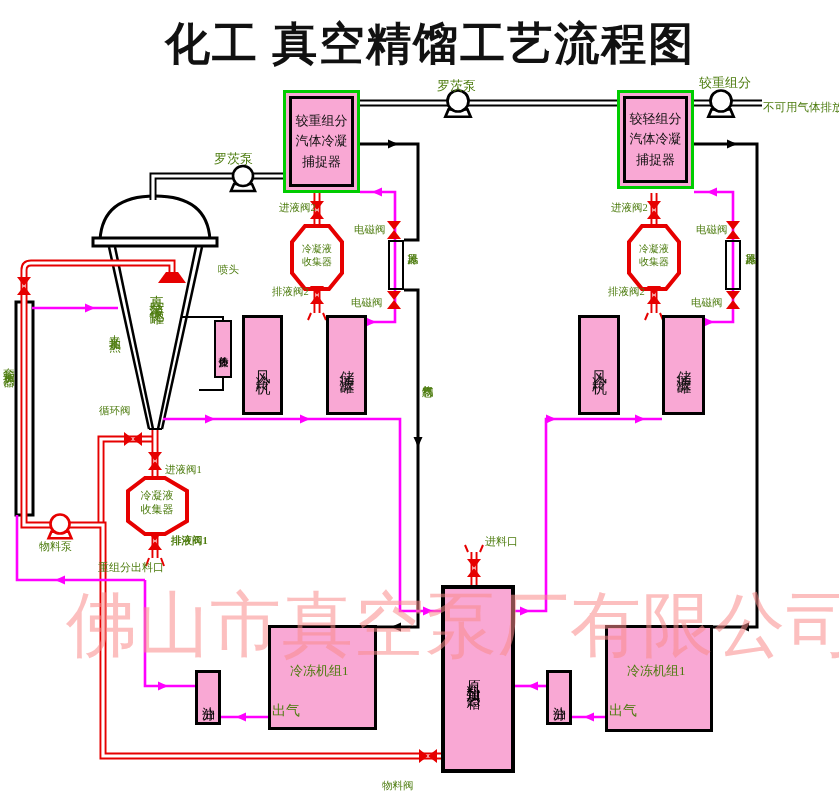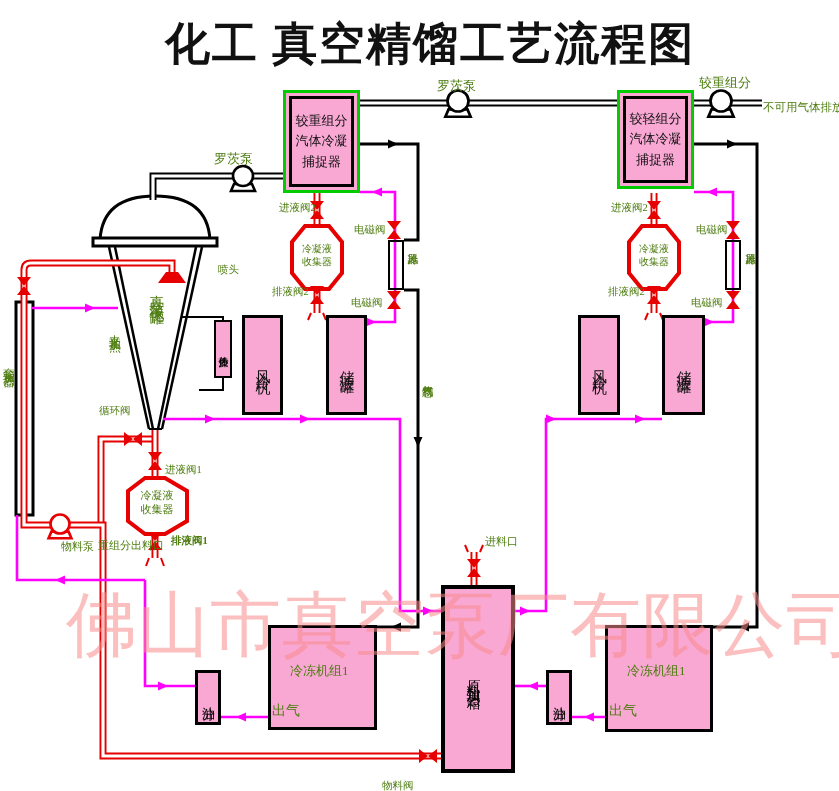--- a/index.html
+++ b/index.html
@@ -259,22 +259,22 @@
 
 <div class="lbl" style="left:182px;top:263px;margin-left:36px;">喷头</div>
 <div class="lbl v" style="left:147px;top:283px;font-size:15px;letter-spacing:4px;">真空液化罐</div>
 <div class="lbl v" style="left:107px;top:325px;font-size:12px;letter-spacing:2px;">夹套加热</div>
 <div class="lbl v" style="left:1px;top:358px;font-size:12px;letter-spacing:2px;">套管加热器</div>
 
 <div class="lbl" style="left:99px;top:404px;">循环阀</div>
 <div class="lbl" style="left:165px;top:463px;">进液阀1</div>
 <div class="lbl" style="left:134px;top:489px;width:46px;text-align:center;font-size:11px;"><span>冷凝液</span><br><span>收集器</span></div>
 <div class="lbl" style="left:171px;top:534px;font-weight:bold;">排液阀1</div>
-<div class="lbl" style="left:98px;top:539px;font-size:11px;">重组分出料口</div>
-<div class="lbl" style="left:39px;top:540px;font-size:11px;margin-left:22px;">物料泵</div>
+<div class="lbl" style="left:98px;top:561px;font-size:11px;">重组分出料口</div>
+<div class="lbl" style="left:39px;top:540px;font-size:11px;">物料泵</div>
 
 <div class="lbl" style="left:485px;top:535px;font-size:11px;">进料口</div>
 <div class="lbl" style="left:290px;top:663px;font-size:13px;">冷冻机组1</div>
 <div class="lbl" style="left:627px;top:663px;font-size:13px;">冷冻机组1</div>
 <div class="lbl" style="left:272px;top:702px;font-size:14px;">出气</div>
 <div class="lbl" style="left:609px;top:702px;font-size:14px;">出气</div>
 <div class="lbl" style="left:382px;top:779px;">物料阀</div>
 
 </div>
 

